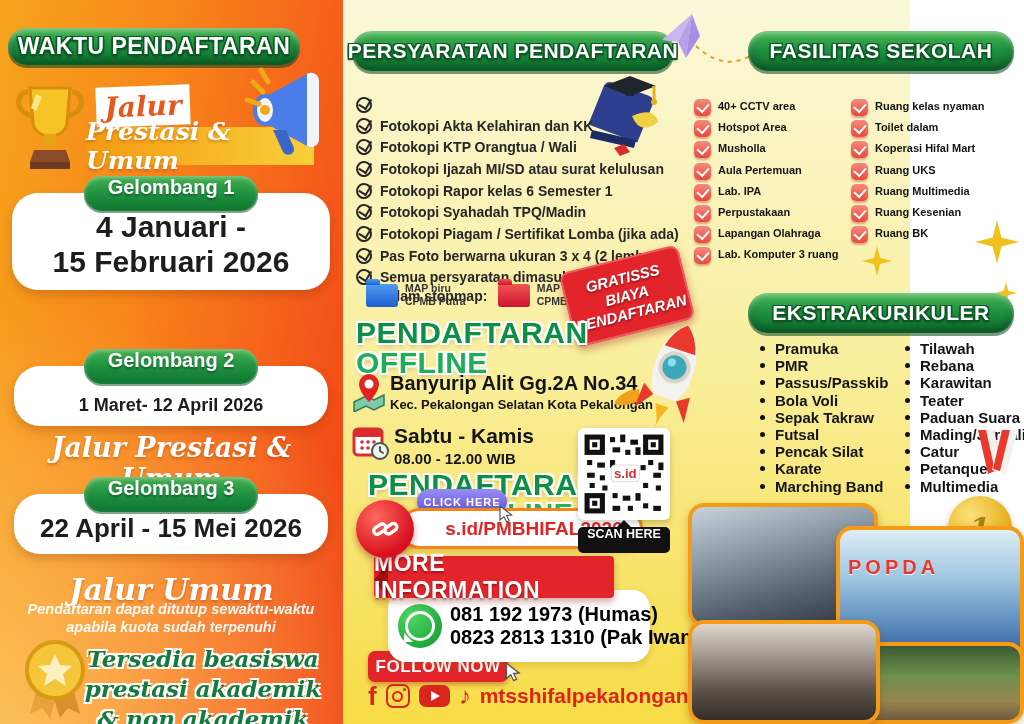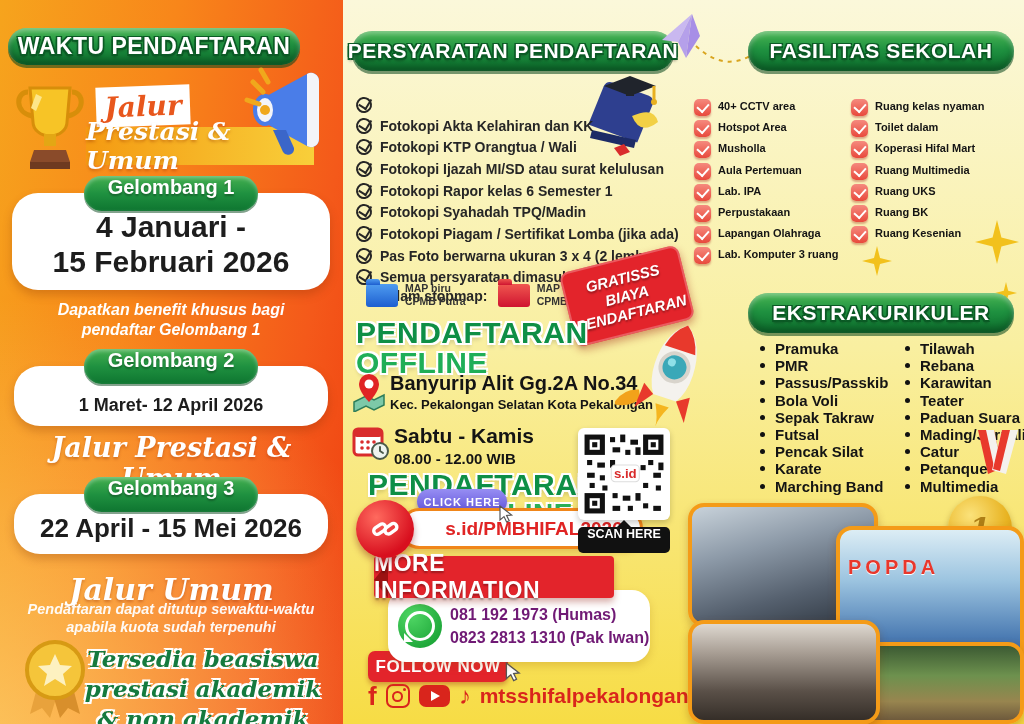--- a/index.html
+++ b/index.html
@@ -1,18 +1,18 @@
 <!DOCTYPE html>
 <html><head>
 <meta charset="utf-8">
 <style>
   * { margin:0; padding:0; box-sizing:border-box; }
   html,body { width:1024px; height:724px; }
   body { font-family:"Liberation Sans", sans-serif; overflow:hidden; }
-  #poster { position:relative; width:1024px; height:724px; background:linear-gradient(180deg,#fbf8da 0%,#f9f0a4 45%,#f8e succeeds 0%); }
+  #poster { position:relative; width:910px; height:724px; background:linear-gradient(180deg,#fbf8da 0%,#f9f0a4 45%,#f8e succeeds 0%); }
   
   #poster { background:linear-gradient(180deg,#fbf8da 0%,#f9efa0 48%,#f7dc45 100%); }
 
   .abs { position:absolute; }
 
   
   #left-panel {
     left:0; top:0; width:343px; height:724px;
     background:
       radial-gradient(circle at -5% 105%, rgba(255,225,130,.65), rgba(255,225,130,0) 55%),
@@ -134,21 +134,21 @@
     border-radius:4px; box-shadow:0 4px 7px rgba(140,20,10,.35);
     text-shadow:0 2px 2px rgba(0,0,0,.3);
   }
   #more-info::before { content:""; position:absolute; left:-14px; top:6px; border:14px solid transparent; border-right-color:#9c1212; border-top-width:18px; border-bottom-width:18px; z-index:-1; }
 
   #info-box {
     left:388px; top:590px; width:262px; height:72px; background:#fff; border-radius:18px;
     box-shadow:0 4px 8px rgba(150,90,0,.22);
     display:flex; align-items:center; padding:6px 8px 6px 10px; z-index:1;
   }
-  .phone-line { font-size:16px; font-weight:800; color:#701a75; line-height:23px; white-space:nowrap; }
+  .phone-line { font-size:20px; font-weight:800; color:#000000; line-height:23px; white-space:nowrap; }
 
   #wa-icon {
     flex:0 0 44px; width:44px; height:44px; border-radius:50%;
     background:radial-gradient(circle at 32% 28%,#4fd664,#1fa83a 75%);
     margin-right:8px; position:relative;
   }
   #wa-icon::before { content:""; position:absolute; inset:7px; border:3.5px solid #fff; border-radius:50%; clip-path:polygon(0 0,100% 0,100% 100%,22% 100%,0 78%); }
   #wa-icon::after { content:""; position:absolute; left:6px; bottom:6px; width:9px; height:9px; background:#fff; clip-path:polygon(0 100%,100% 100%,0 0); }
 
   #follow-now {
@@ -224,21 +224,20 @@
       </svg>
     </div>
 
     <div class="gpill abs" style="left:84px; top:176px; width:174px; height:35px; z-index:2;">
       <span>Gelombang 1</span>
     </div>
     <div class="datebox abs" style="left:12px; top:193px; width:318px; height:97px; font-size:30px; line-height:35px; padding-bottom:11px;">
       <span>4 Januari -</span>
       <span>15 Februari 2026</span>
     </div>
-    <div class="note-it abs" style="left:20px; top:300px; width:302px; font-size:16px; line-height:20px;">Dapatkan benefit khusus bagi pendaftar Gelombang 1</div>
 
     <div class="gpill abs" style="left:84px; top:349px; width:174px; height:35px; z-index:2;">
       <span>Gelombang 2</span>
     </div>
     <div class="datebox abs" style="left:14px; top:366px; width:314px; height:60px; font-size:18px; padding-bottom:10px;">
       <span>1 Maret- 12 April 2026</span>
     </div>
     <div class="script wscript abs" style="left:0; top:432px; width:343px; text-align:center; font-size:27px;">Jalur Prestasi &amp; Umum</div>
 
     <div class="gpill abs" style="left:84px; top:477px; width:174px; height:35px; z-index:2;">
@@ -524,33 +523,33 @@
     <div class="fac-row">
         <span class="rcheck"></span>
         <span class="fac-text">Toilet dalam</span>
       </div>
     <div class="fac-row">
         <span class="rcheck"></span>
         <span class="fac-text" style="font-weight:900;">Koperasi Hifal Mart</span>
       </div>
     <div class="fac-row">
         <span class="rcheck"></span>
+        <span class="fac-text">Ruang UKS</span>
+      </div>
+    <div class="fac-row">
+        <span class="rcheck"></span>
         <span class="fac-text">Ruang Multimedia</span>
       </div>
     <div class="fac-row">
         <span class="rcheck"></span>
-        <span class="fac-text">Ruang UKS</span>
+        <span class="fac-text">Ruang Kesenian</span>
       </div>
     <div class="fac-row">
         <span class="rcheck"></span>
         <span class="fac-text">Ruang BK</span>
-      </div>
-    <div class="fac-row">
-        <span class="rcheck"></span>
-        <span class="fac-text">Ruang Kesenian</span>
       </div>
   </div>
 
   <div class="star4" style="left:862px; top:246px;">
     <svg width="30" height="30" viewBox="0 0 30 30">
         <path d="M15 0 L18 12 L30 15 L18 18 L15 30 L12 18 L0 15 L12 12 Z" fill="#f2c11c"></path>
       </svg>
   </div>
   <div class="star4" style="left:975px; top:220px;">
     <svg width="44" height="44" viewBox="0 0 30 30">

